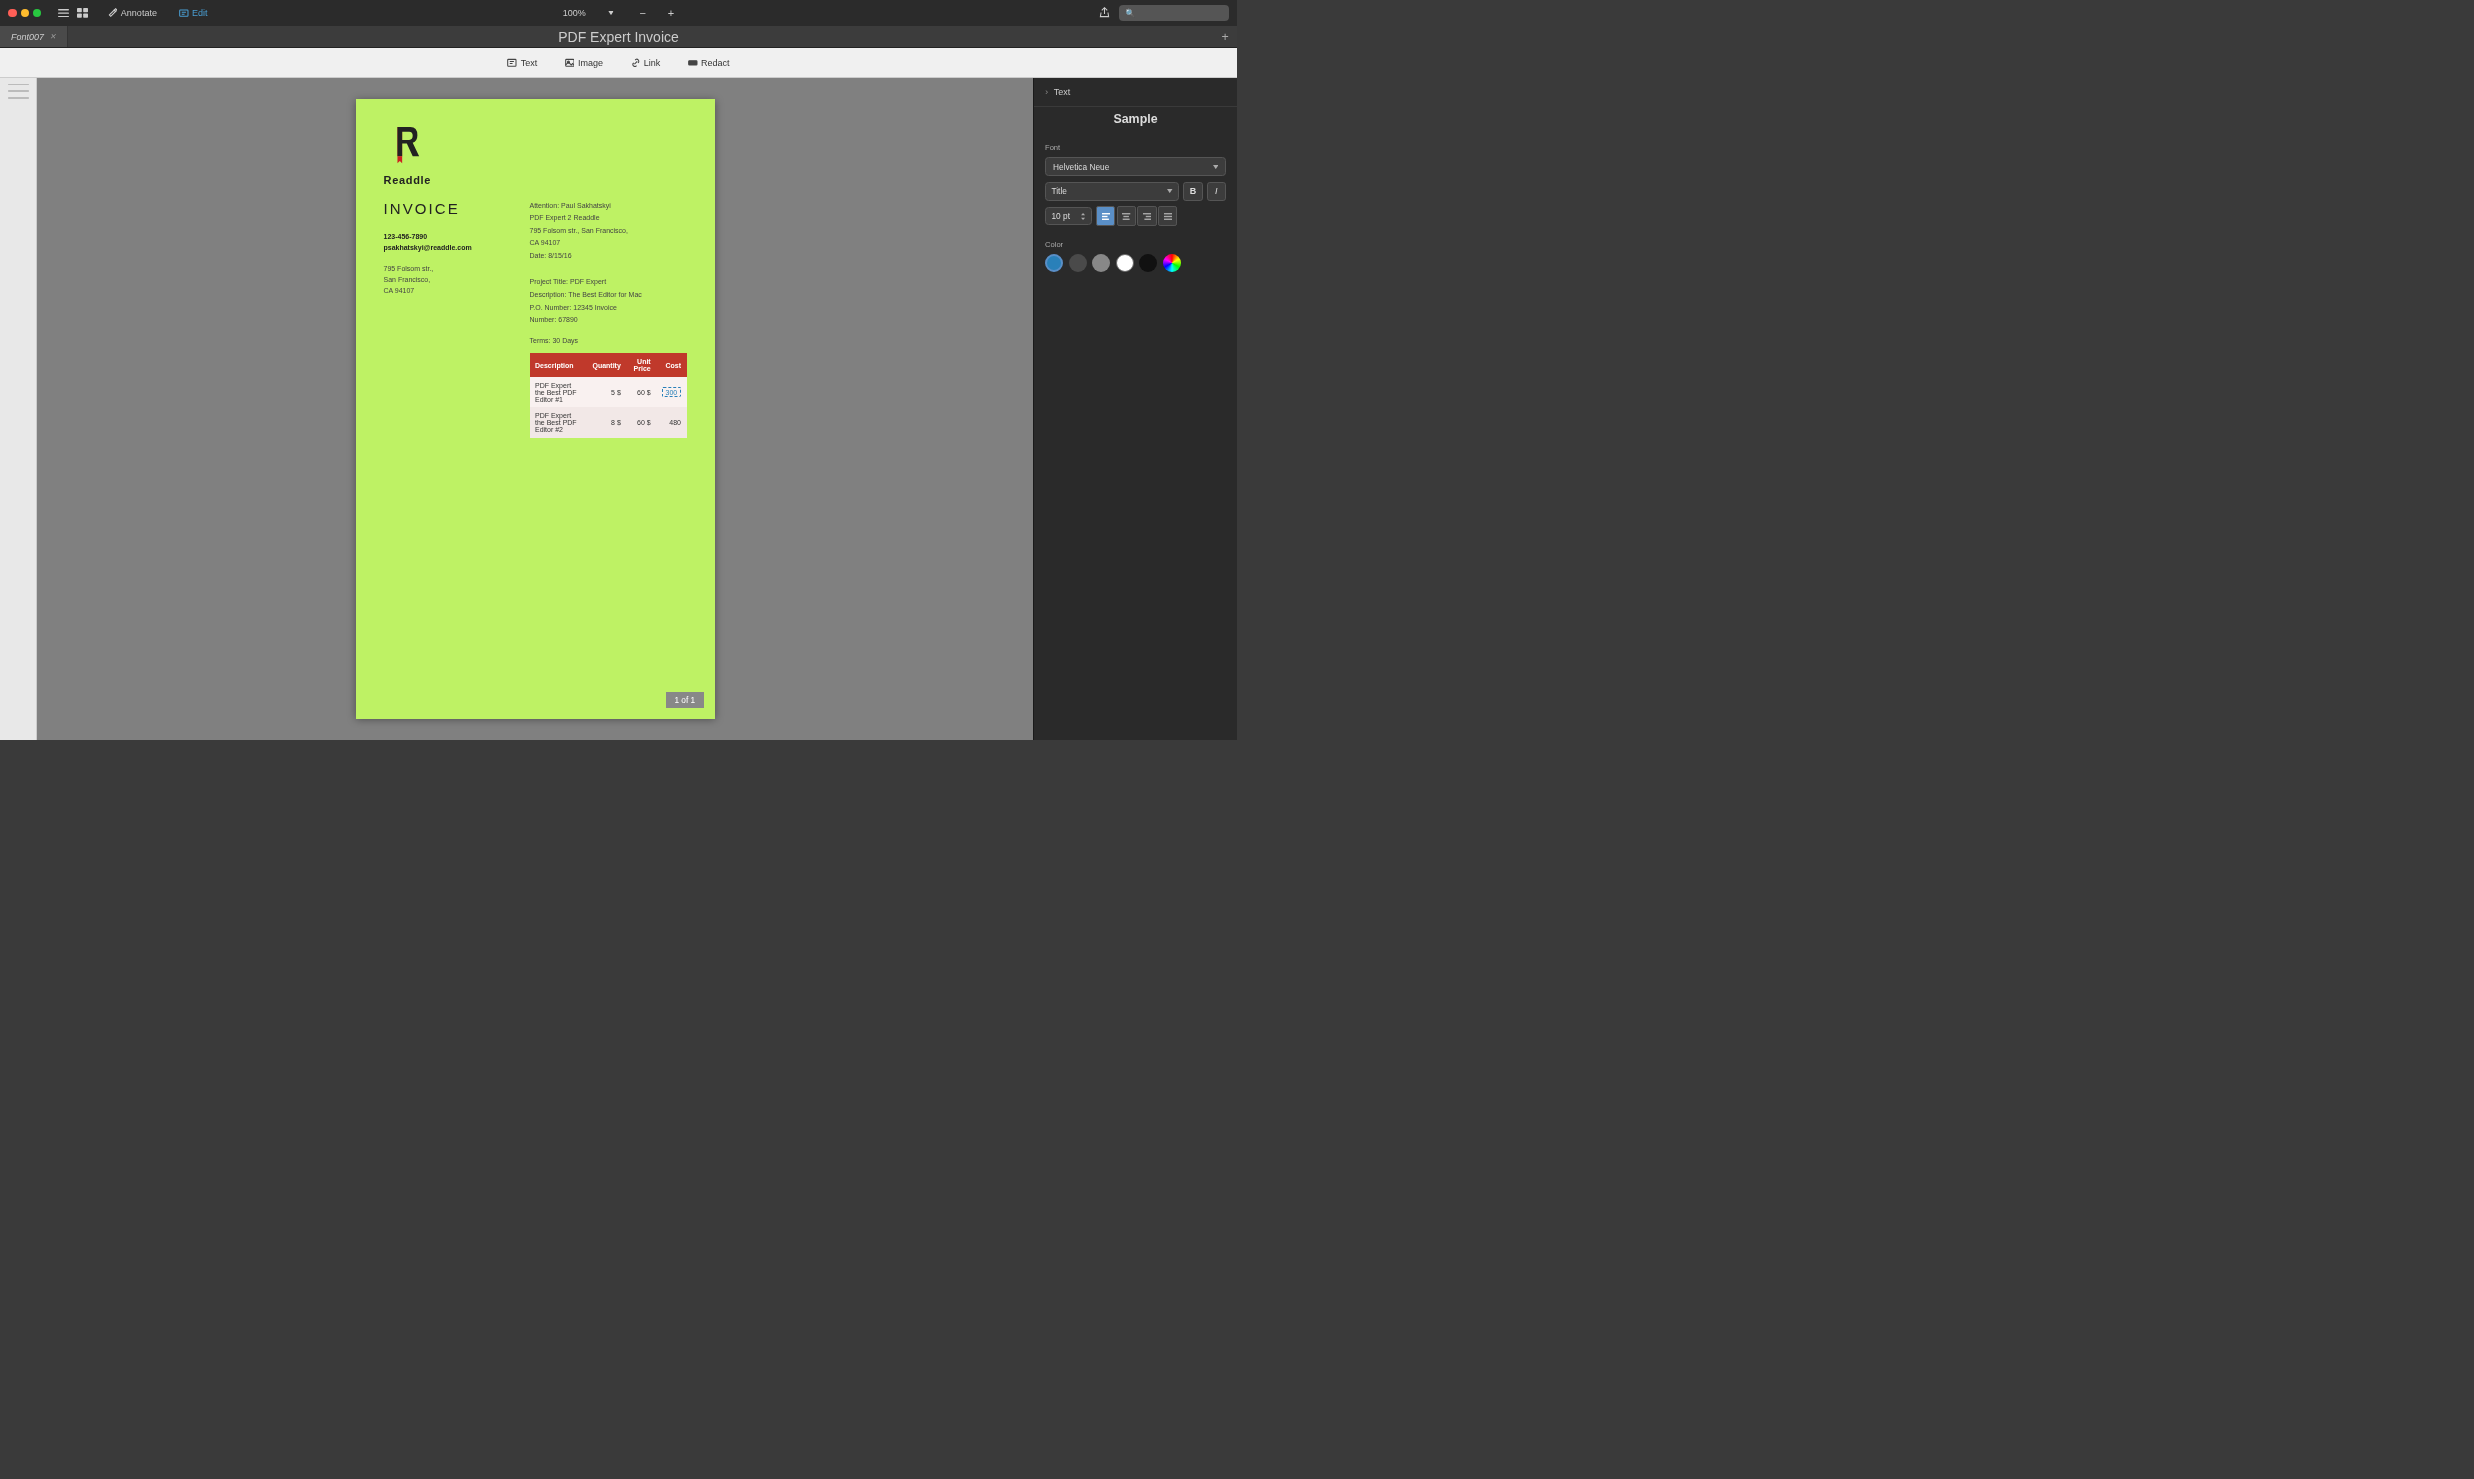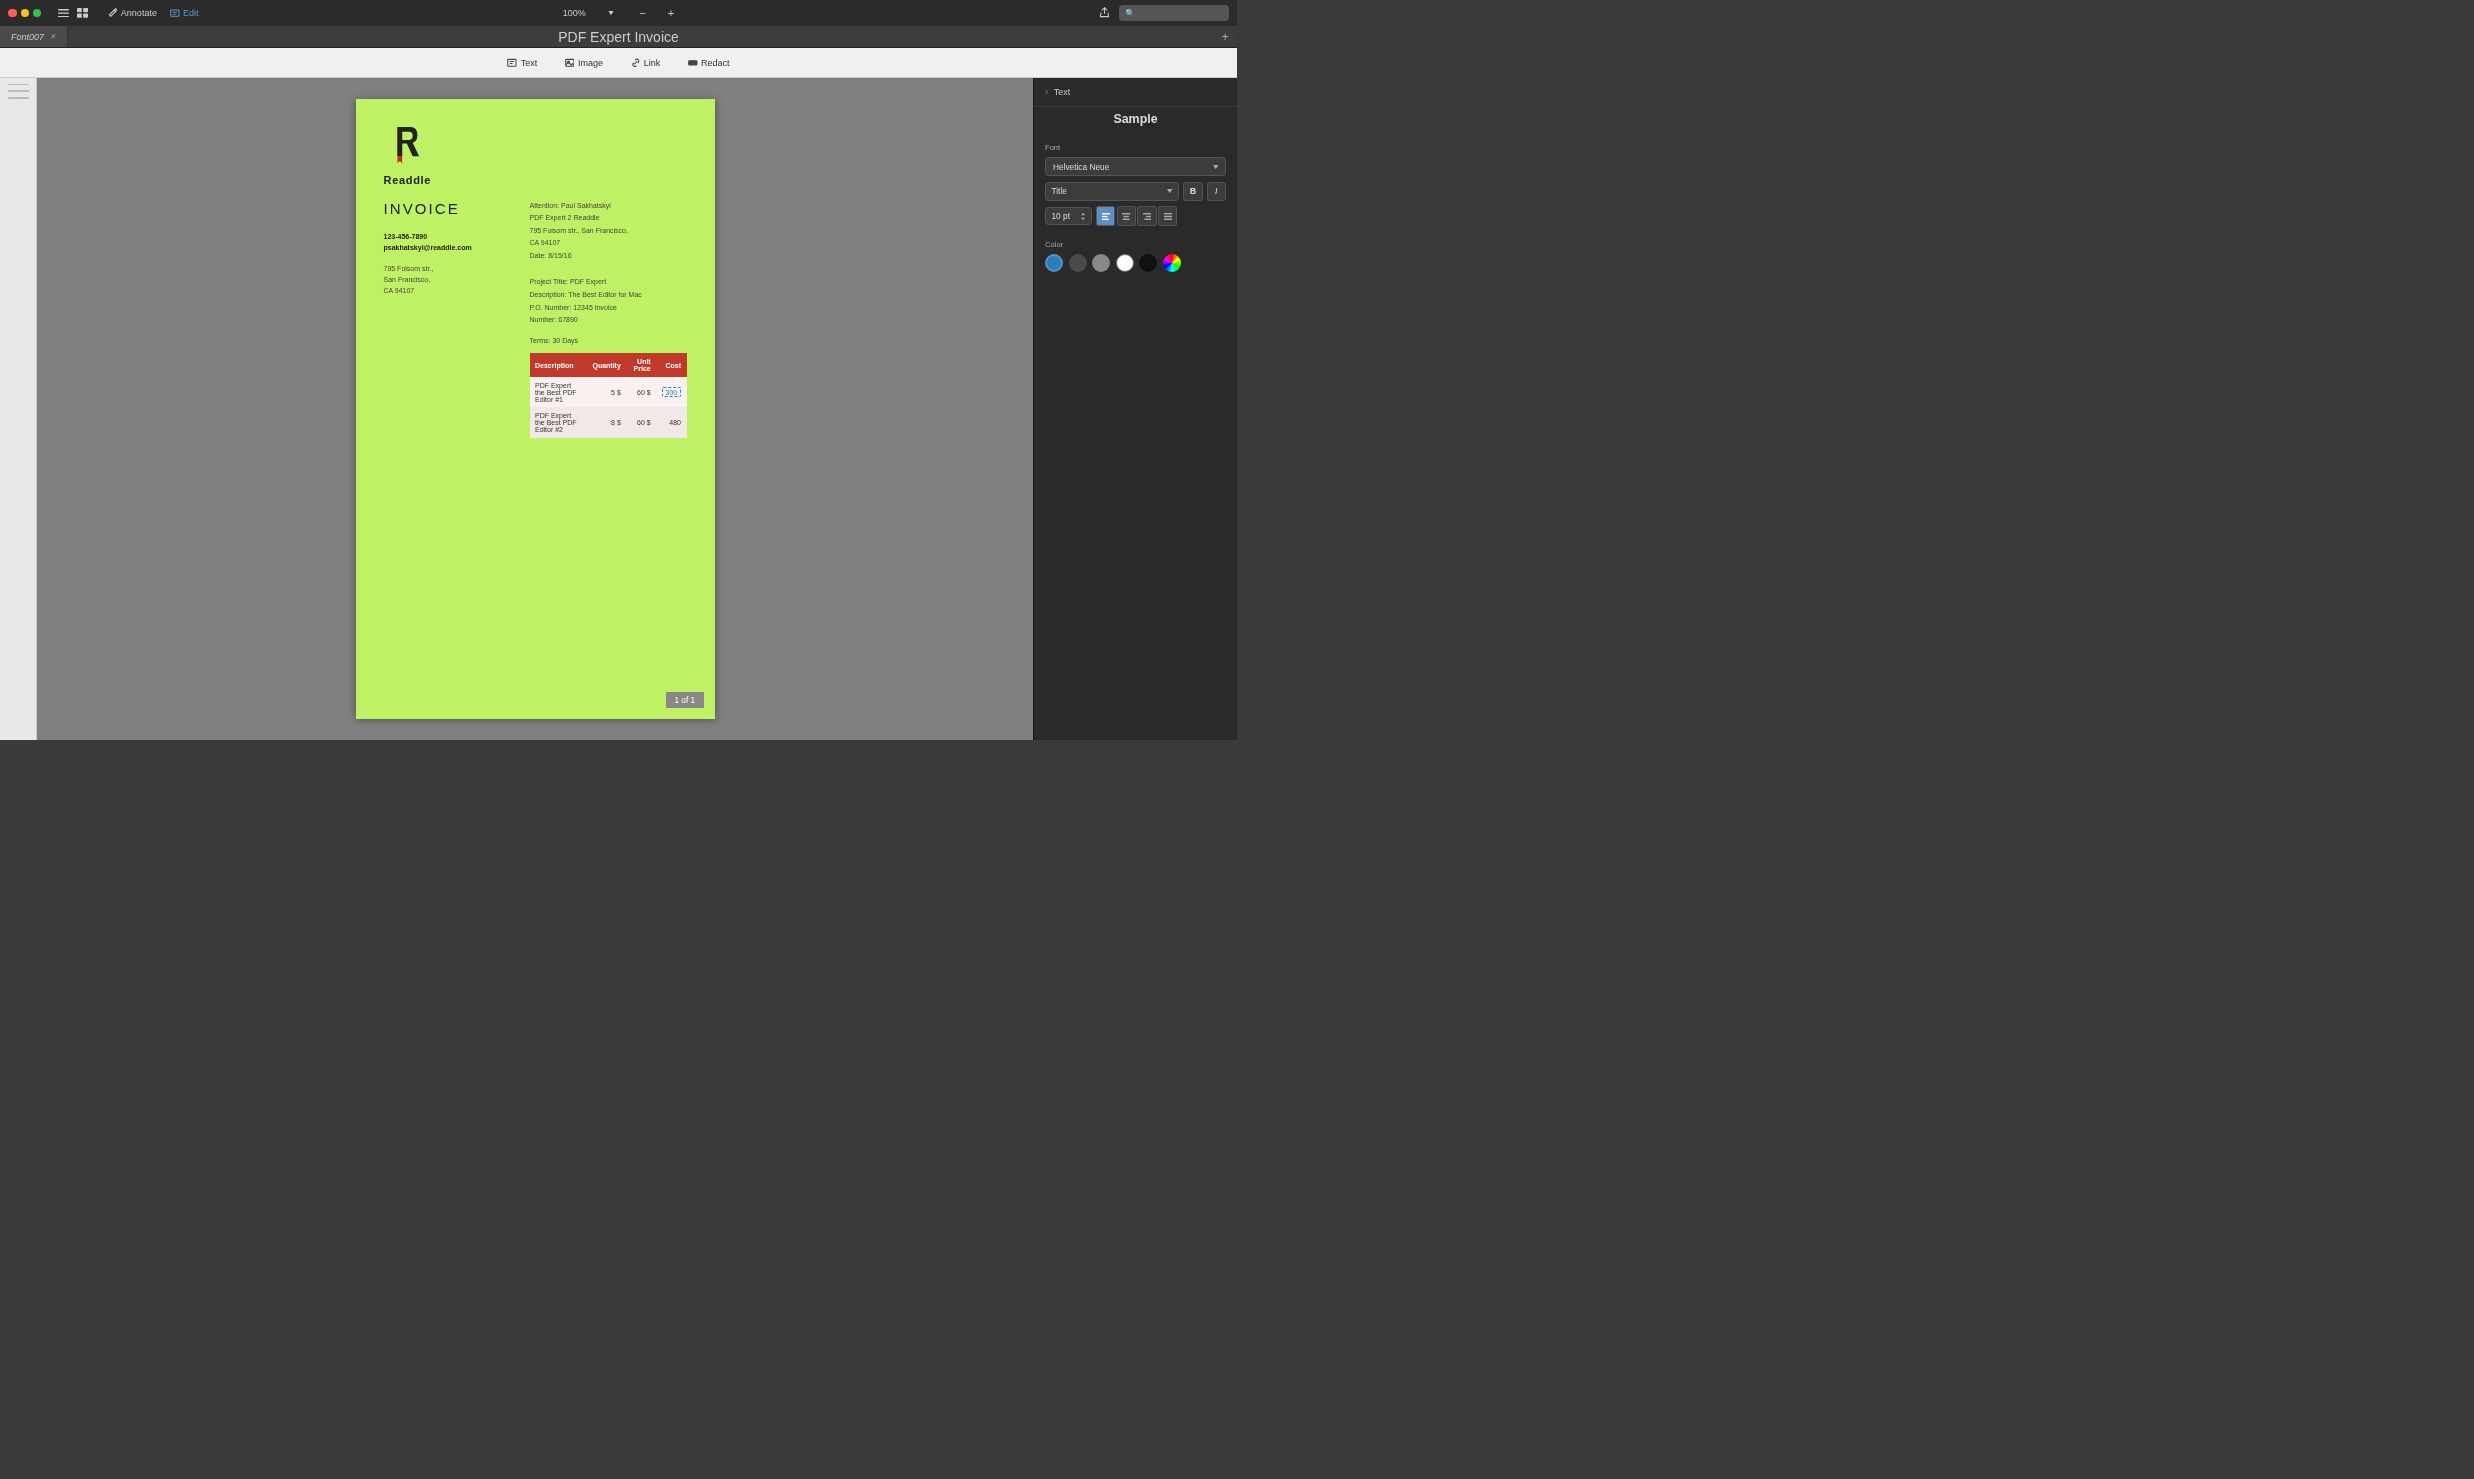--- a/index.html
+++ b/index.html
@@ -512,21 +512,21 @@
     <div class="toolbar-icon-btn">
       <svg width="11" height="9.7" viewBox="0 0 16 14" fill="#ccc">
         <rect x="0" y="0" width="7" height="6" rx="1"></rect>
         <rect x="9" y="0" width="7" height="6" rx="1"></rect>
         <rect x="0" y="8" width="7" height="6" rx="1"></rect>
         <rect x="9" y="8" width="7" height="6" rx="1"></rect>
       </svg>
     </div>
   </div>
 
-  <div style="display:flex; align-items:flex-start; gap:13px; margin-left:14px;">
+  <div style="display:flex; align-items:flex-start; gap:22px; margin-left:14px;">
     <div class="toolbar-icon-btn" style="color:#ccc; gap:3.5px;">
       <svg width="9.7" height="9.7" viewBox="0 0 14 14" fill="none" stroke="#ccc" stroke-width="1.5">
         <path d="M2 10 L9 3 L11 5 L4 12 Z"></path>
         <path d="M9 3 L11 1 L13 3 L11 5 Z"></path>
       </svg>
       <span>Annotate</span>
     </div>
     <div class="toolbar-icon-btn" style="color:#4a9fd4; gap:3.5px;">
       <svg width="9.7" height="9.7" viewBox="0 0 14 14" fill="none" stroke="#4a9fd4" stroke-width="1.5">
         <rect x="1" y="3" width="12" height="9" rx="1"></rect>

